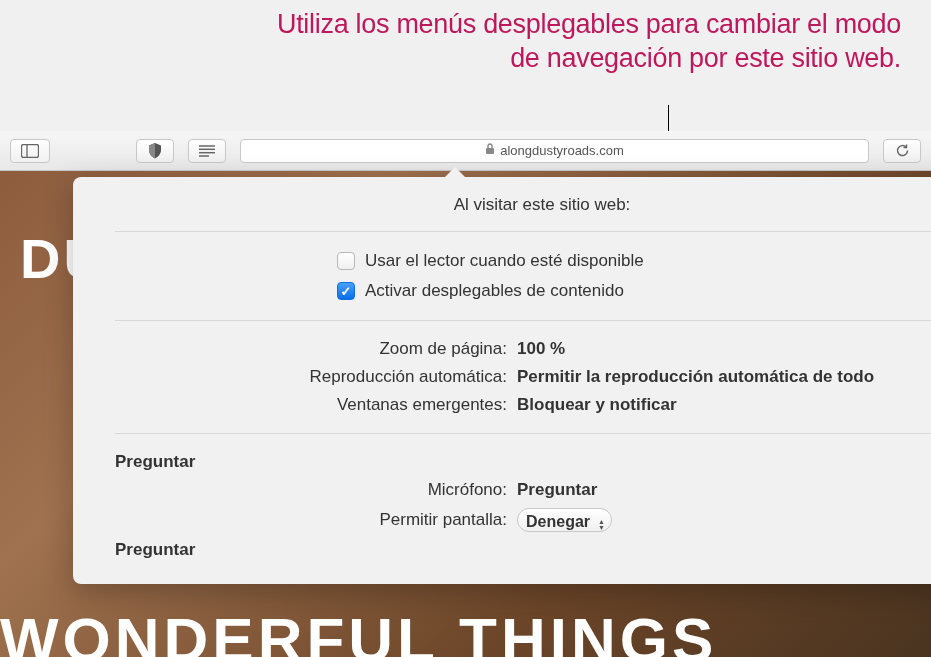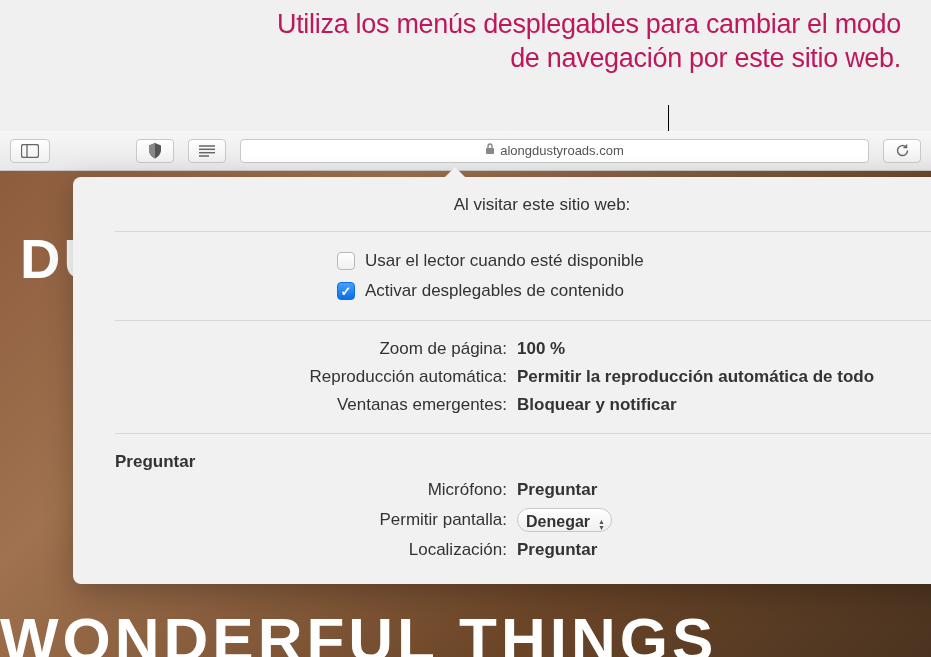--- a/index.html
+++ b/index.html
@@ -306,20 +306,19 @@
           <span class="select">
             <span>Denegar</span>
             <span class="updown">
                 <span>▲</span>
                 <span>▼</span>
               </span>
           </span>
         </span>
       </div>
       <div class="kv-row">
-        <span class="kv-key">Localización:</span>
         <span class="kv-val">Preguntar</span>
       </div>
       <div class="spacer10"></div>
     </div>
   </div>
 
 </div>
 
 </body></html>

